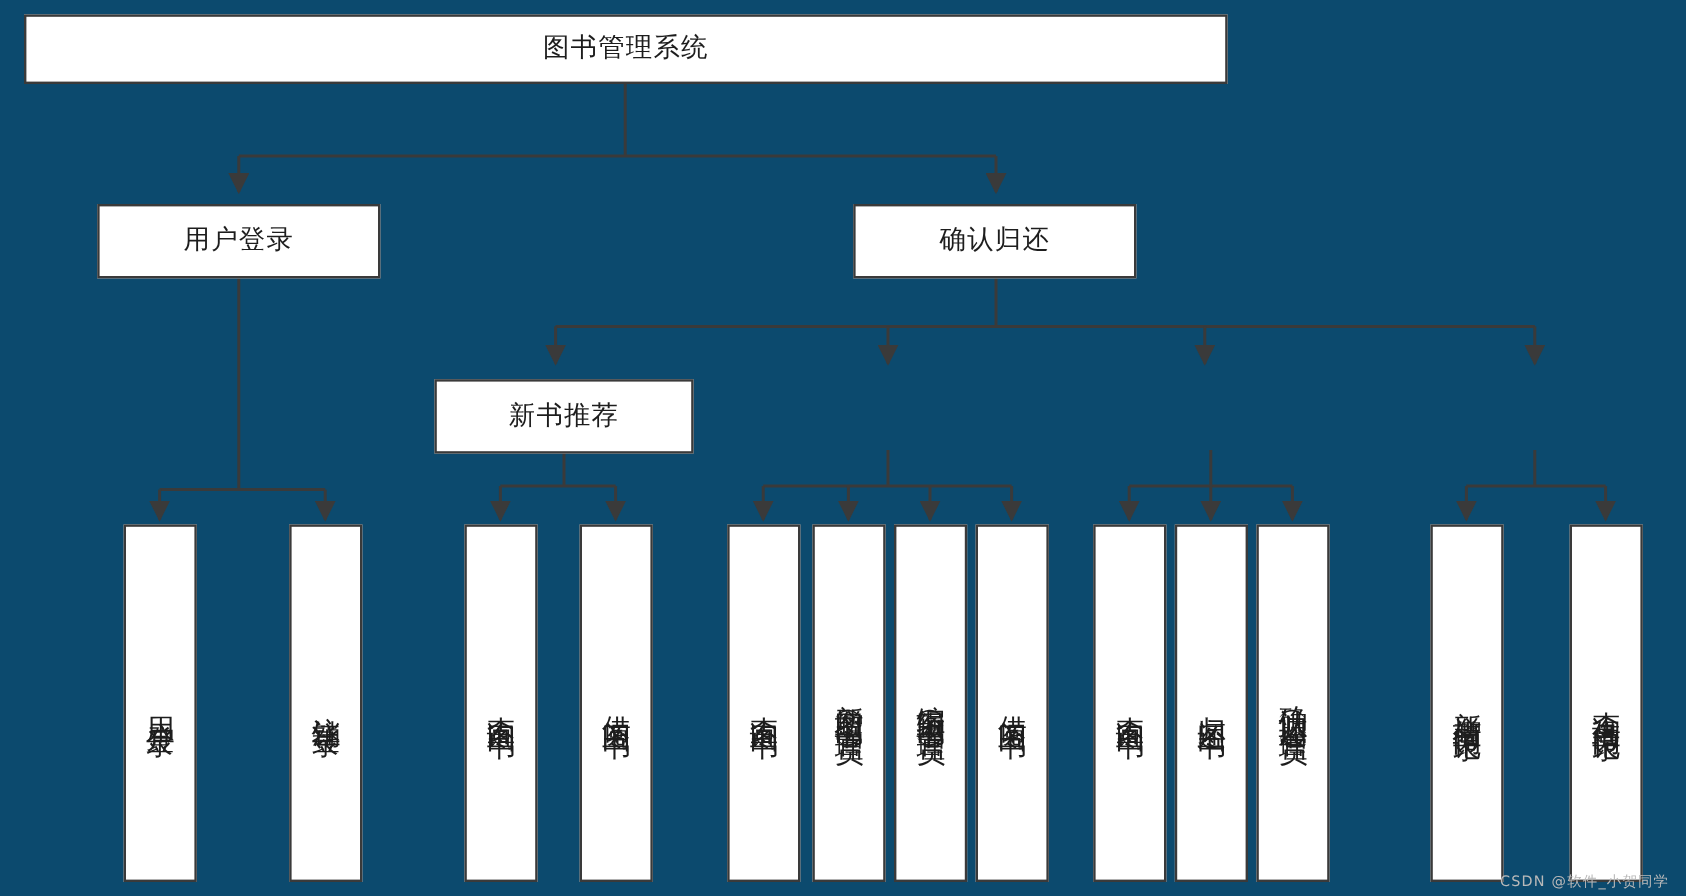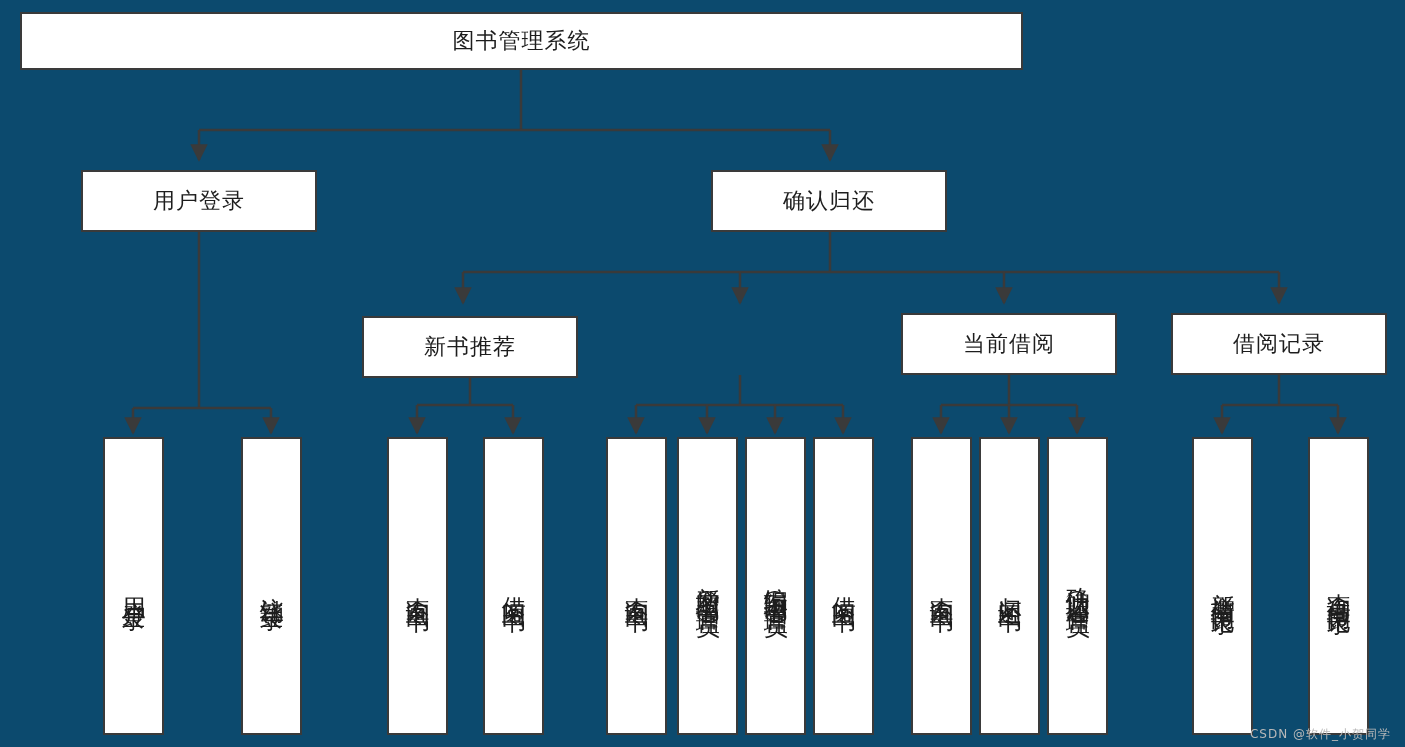--- a/index.html
+++ b/index.html
@@ -122,26 +122,20 @@
   <div class="node horiz" style="left:81px; top:170px; width:236px; height:62px;">
     <span>用户登录</span>
   </div>
   <div class="node horiz" style="left:711px; top:170px; width:236px; height:62px;">
     <span>确认归还</span>
   </div>
 
   <div class="node horiz" style="left:362px; top:316px; width:216px; height:62px;">
     <span>新书推荐</span>
   </div>
-  <div class="node horiz" style="left:901px; top:313px; width:216px; height:62px;">
-    <span>当前借阅</span>
-  </div>
-  <div class="node horiz" style="left:1171px; top:313px; width:216px; height:62px;">
-    <span>借阅记录</span>
-  </div>
 
   <div class="node vert" style="left:103px; top:437px; width:61px; height:298px;">
     <span class="vtext">用户登录</span>
   </div>
   <div class="node vert" style="left:241px; top:437px; width:61px; height:298px;">
     <span class="vtext">注销登录</span>
   </div>
 
   <div class="node vert" style="left:387px; top:437px; width:61px; height:298px;">
     <span class="vtext">查询图书</span>

